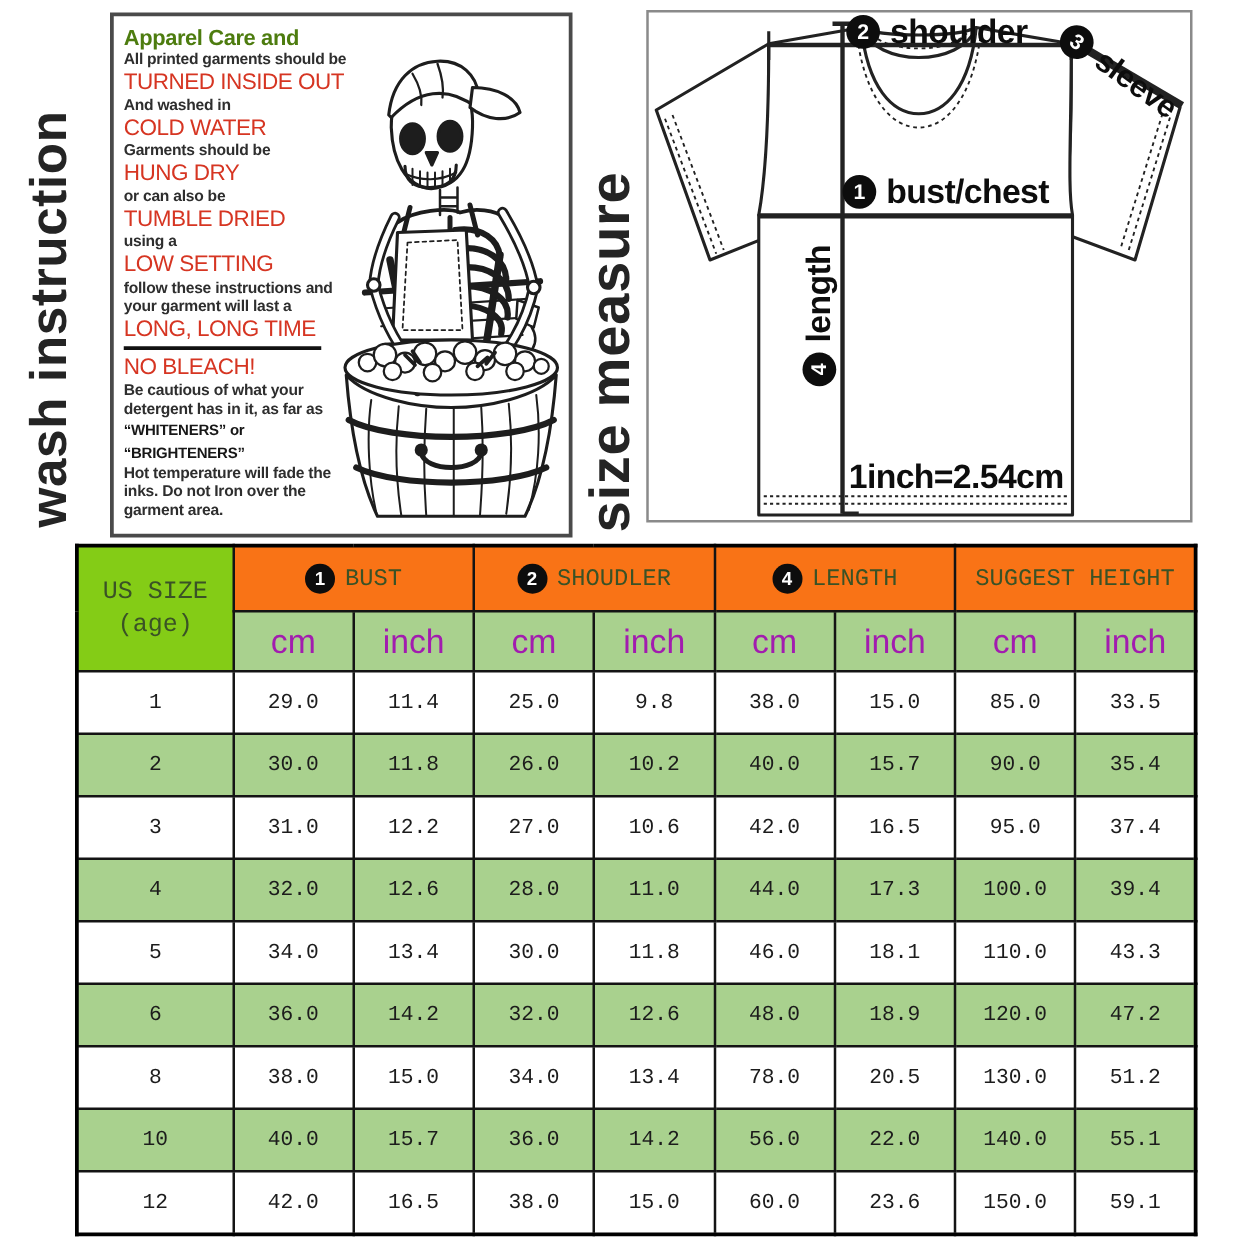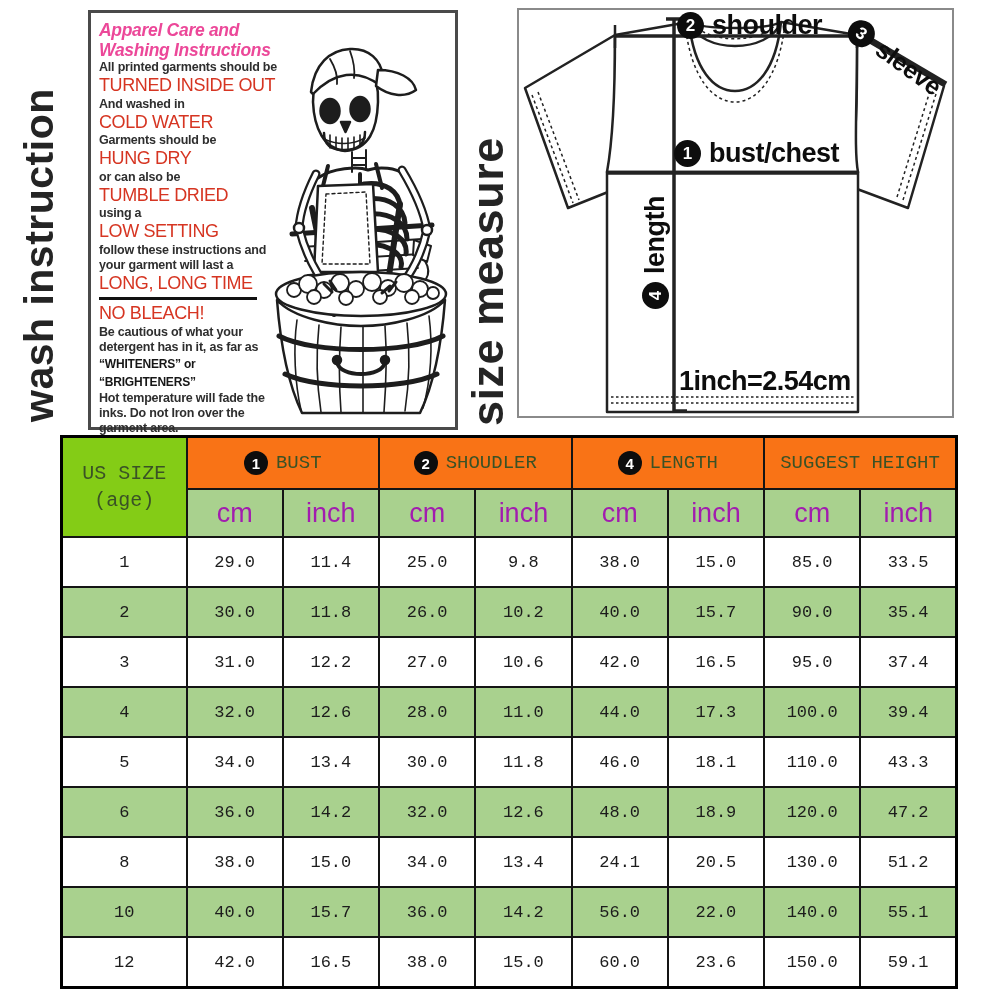--- a/index.html
+++ b/index.html
@@ -15,22 +15,22 @@
   #wash-side { left:16px; top:422px; width:330px; font-size:41px; letter-spacing:0.5px; }
   #size-side { left:462px; top:426px; width:300px; font-size:45px; letter-spacing:0.5px; }
 
   
   .panel { position:absolute; background:#fff; box-sizing:border-box; }
   #wash-panel { left:88px; top:10px; width:370px; height:420px; border:3px solid #4a4a4a; }
   #size-panel { left:517px; top:8px;  width:437px; height:410px; border:2px solid #8a8a8a; }
 
   
   .wash-text { position:absolute; left:8px; top:7px; width:212px; }
-  .w-title div { font-style:italic; font-weight:700; font-size:17.5px; line-height:20px;
-                 color:#ec4899; letter-spacing:-0.3px; }
+  .w-title div { font-weight:700; font-size:17.5px; line-height:20px;
+                 color:#4d7c0f; letter-spacing:-0.3px; }
   .w-black     { font-weight:700; font-size:12.5px; line-height:15px; color:#2e2e2e; letter-spacing:-0.2px; }
   .w-blackbold { font-weight:700; font-size:12px;   line-height:18px; color:#171717; letter-spacing:-0.2px; }
   .w-red       { font-weight:400; font-size:18px;   line-height:21.5px; color:#d63522; letter-spacing:-0.4px; }
   .w-divider   { border:none; border-top:3.5px solid #111; width:158px; margin:3px 0 3px 0; }
 
   
   .diag-label {
     position:absolute; display:flex; align-items:center; gap:8px; white-space:nowrap;
     font-weight:700; color:#0d0d0d; font-size:27px; letter-spacing:-0.5px;
   }
@@ -66,21 +66,20 @@
 </style>
 </head>
 <body>
 
 <div class="side-label" id="wash-side">wash instruction</div>
 
 <div class="panel" id="wash-panel">
   <div class="wash-text">
     <div class="w-title">
       <div>Apparel Care and</div>
-      <div>Washing Instructions</div>
     </div>
     <div id="wash-lines">
         <div class="w-black">All printed garments should be</div>
         <div class="w-red">TURNED INSIDE OUT</div>
         <div class="w-black">And washed in</div>
         <div class="w-red">COLD WATER</div>
         <div class="w-black">Garments should be</div>
         <div class="w-red">HUNG DRY</div>
         <div class="w-black">or can also be</div>
         <div class="w-red">TUMBLE DRIED</div>
@@ -330,21 +329,21 @@
         <td>18.9</td>
         <td>120.0</td>
         <td>47.2</td>
       </tr>
       <tr>
         <td>8</td>
         <td>38.0</td>
         <td>15.0</td>
         <td>34.0</td>
         <td>13.4</td>
-        <td>24.1</td>
+        <td>78.0</td>
         <td>20.5</td>
         <td>130.0</td>
         <td>51.2</td>
       </tr>
       <tr>
         <td>10</td>
         <td>40.0</td>
         <td>15.7</td>
         <td>36.0</td>
         <td>14.2</td>

